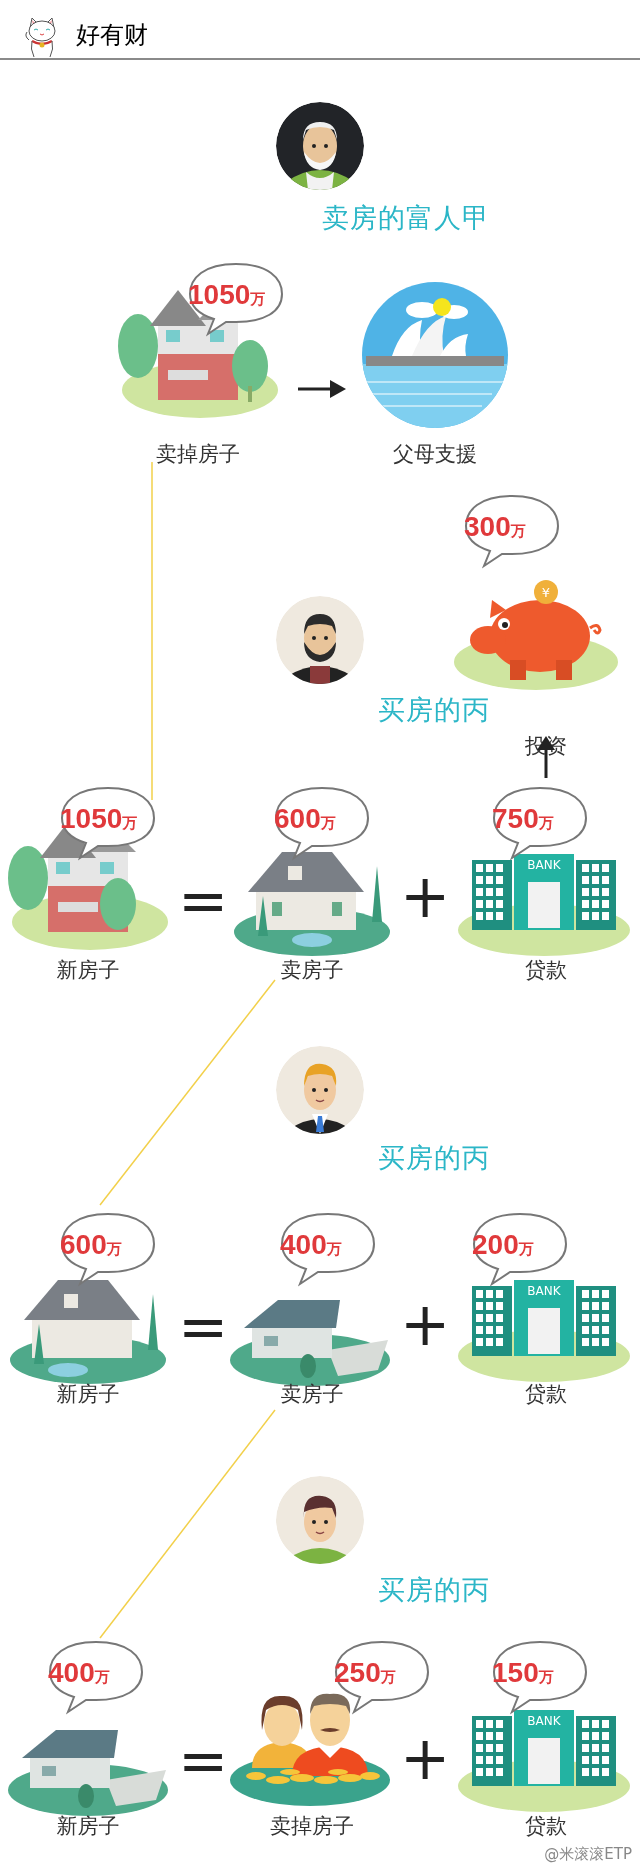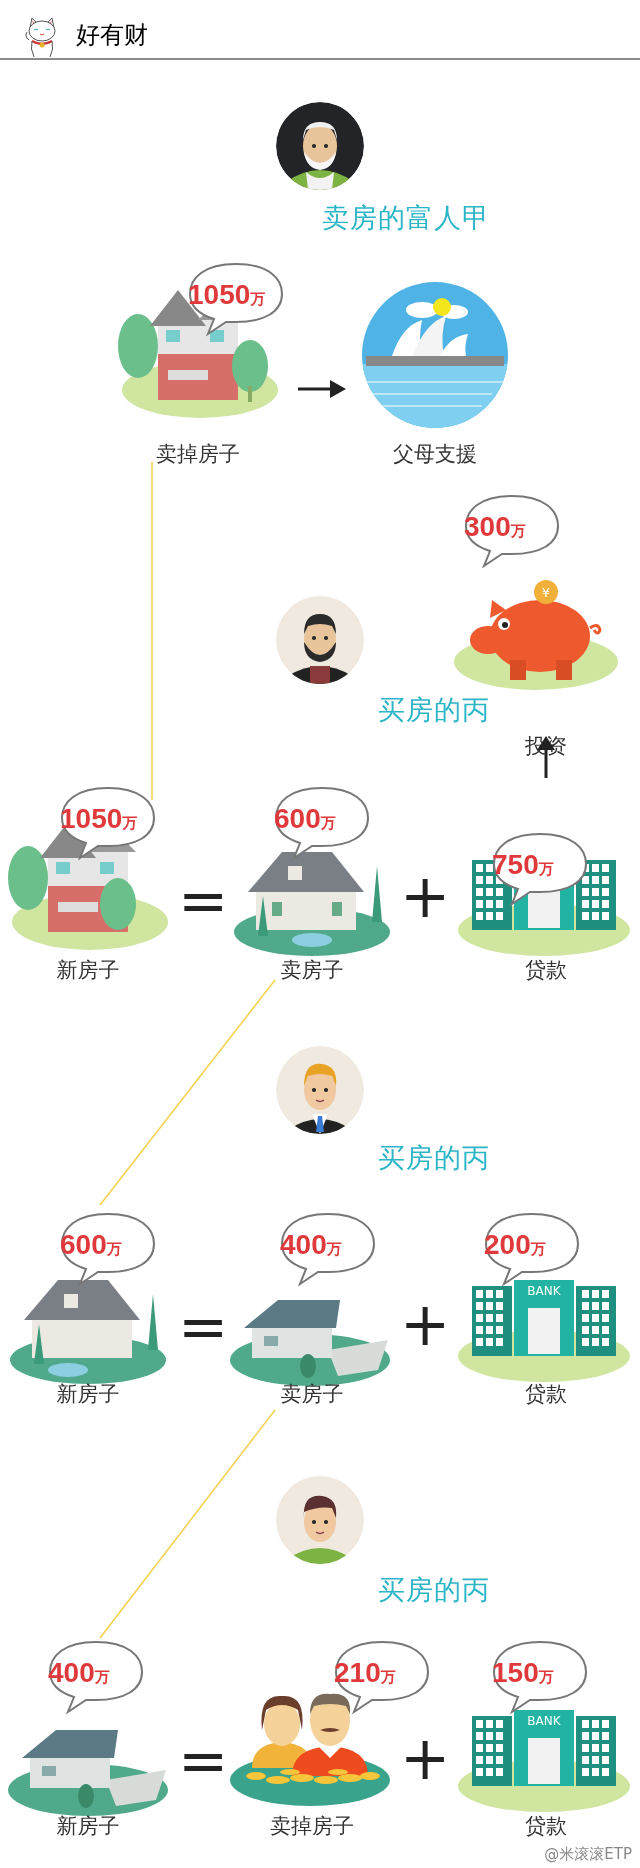--- a/index.html
+++ b/index.html
@@ -230,21 +230,21 @@
         <rect x="146" y="48" width="7" height="8"></rect>
       <rect x="126" y="60" width="7" height="8"></rect>
         <rect x="136" y="60" width="7" height="8"></rect>
         <rect x="146" y="60" width="7" height="8"></rect>
     </g>
     <rect x="58" y="2" width="60" height="76" fill="#23b3a2"></rect>
     <rect x="72" y="30" width="32" height="46" fill="#f2f2f2"></rect>
   </svg>
   <div class="abs" style="left:58px;top:6px;width:60px;text-align:center;color:#fff;font-size:12px;font-family:'DejaVu Sans',sans-serif">BANK</div>
 </div>
-<div class="abs bubble" style="left:492px;top:832px">
+<div class="abs bubble" style="left:492px;top:786px">
   <svg width="96" height="76" viewBox="0 0 96 76" style="position:absolute;left:0;top:0">
       <path d="M48 2 C80 2 94 16 94 32 C94 50 76 60 48 60 L38 60 L20 72 L26 57 C10 52 2 44 2 32 C2 16 16 2 48 2Z" fill="#fff" stroke="#777" stroke-width="2"></path>
     </svg>
   <div class="bubble-text"><span>750</span><span class="unit">万</span></div>
 </div>
 
 <div class="abs label" style="left:8px;top:956px">新房子</div>
 <div class="abs label" style="left:232px;top:956px">卖房子</div>
 <div class="abs label" style="left:466px;top:956px">贷款</div>
 
@@ -335,21 +335,21 @@
         <rect x="146" y="48" width="7" height="8"></rect>
       <rect x="126" y="60" width="7" height="8"></rect>
         <rect x="136" y="60" width="7" height="8"></rect>
         <rect x="146" y="60" width="7" height="8"></rect>
     </g>
     <rect x="58" y="2" width="60" height="76" fill="#23b3a2"></rect>
     <rect x="72" y="30" width="32" height="46" fill="#f2f2f2"></rect>
   </svg>
   <div class="abs" style="left:58px;top:6px;width:60px;text-align:center;color:#fff;font-size:12px;font-family:'DejaVu Sans',sans-serif">BANK</div>
 </div>
-<div class="abs bubble" style="left:484px;top:1212px">
+<div class="abs bubble" style="left:472px;top:1212px">
   <svg width="96" height="76" viewBox="0 0 96 76" style="position:absolute;left:0;top:0">
       <path d="M48 2 C80 2 94 16 94 32 C94 50 76 60 48 60 L38 60 L20 72 L26 57 C10 52 2 44 2 32 C2 16 16 2 48 2Z" fill="#fff" stroke="#777" stroke-width="2"></path>
     </svg>
   <div class="bubble-text"><span>200</span><span class="unit">万</span></div>
 </div>
 
 <div class="abs label" style="left:8px;top:1380px">新房子</div>
 <div class="abs label" style="left:232px;top:1380px">卖房子</div>
 <div class="abs label" style="left:466px;top:1380px">贷款</div>
 
@@ -404,21 +404,21 @@
         <ellipse cx="144" cy="96" rx="10" ry="4"></ellipse>
       <ellipse cx="64" cy="92" rx="10" ry="3"></ellipse>
         <ellipse cx="112" cy="92" rx="10" ry="3"></ellipse>
     </g>
   </svg>
 </div>
 <div class="abs bubble" style="left:334px;top:1640px">
   <svg width="96" height="76" viewBox="0 0 96 76" style="position:absolute;left:0;top:0">
       <path d="M48 2 C80 2 94 16 94 32 C94 50 76 60 48 60 L38 60 L20 72 L26 57 C10 52 2 44 2 32 C2 16 16 2 48 2Z" fill="#fff" stroke="#777" stroke-width="2"></path>
     </svg>
-  <div class="bubble-text"><span>210</span><span class="unit">万</span></div>
+  <div class="bubble-text"><span>250</span><span class="unit">万</span></div>
 </div>
 <div class="abs op" style="left:400px;top:1728px">+</div>
 
 <div class="abs" style="left:456px;top:1708px">
   <svg width="176" height="104" viewBox="0 0 176 104">
     <ellipse cx="88" cy="78" rx="86" ry="26" fill="#cfe5a0"></ellipse>
     <rect x="16" y="8" width="40" height="70" fill="#1f8f80"></rect>
     <rect x="120" y="8" width="40" height="70" fill="#1f8f80"></rect>
     <g fill="#fff">
       <rect x="20" y="12" width="7" height="8"></rect>

